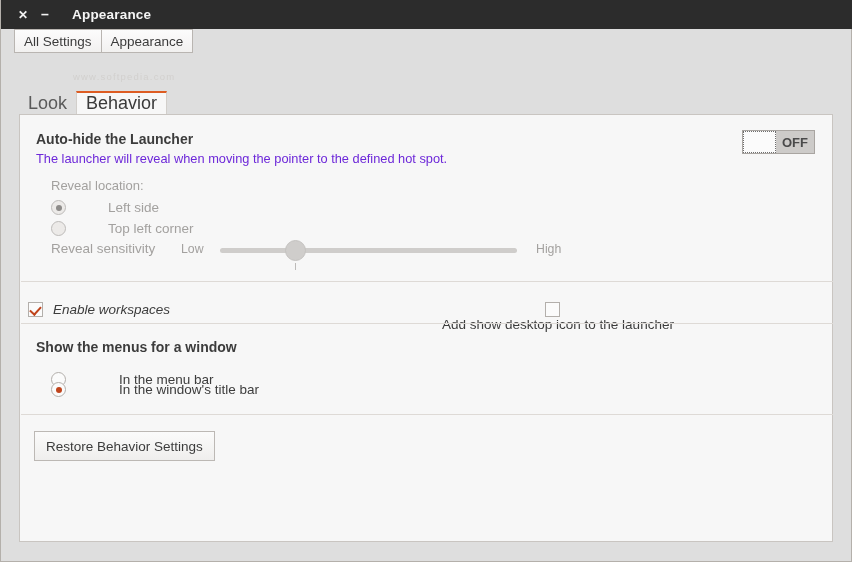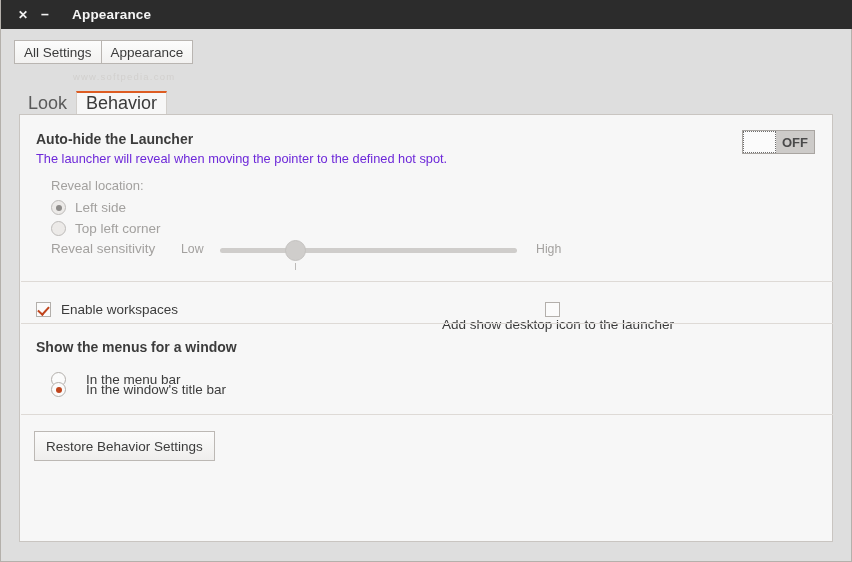--- a/index.html
+++ b/index.html
@@ -36,21 +36,21 @@
   .tb-title{
     color:#f4f4f4;font-size:13.5px;font-weight:bold;
     margin-left:16px;letter-spacing:.2px;
   }
 
   
   .crumbbar{
     position:absolute;left:0;top:29px;width:850px;height:34px;
   }
   .crumbs{
-    position:absolute;left:13px;top:11px;
+    position:absolute;left:13px;top:0;
     display:flex;
   }
   .crumb{
     height:24px;box-sizing:border-box;
     padding:0 9px;
     display:flex;align-items:center;
     font-size:13.5px;color:#3b3b3b;
     background:linear-gradient(#fcfcfc,#f2f1f0);
     border:1px solid #b9b5b1;
     cursor:default;
@@ -136,20 +136,21 @@
   }
 
   
   .rv-label{
     position:absolute;left:31px;top:63px;
     font-size:13px;color:#a3a19f;
   }
   .radio-row{
     position:absolute;display:flex;
     cursor:default;
+    gap:33px;
   }
   .radio{
     width:15px;height:15px;border-radius:50%;
     border:1px solid #bdbbb9;
     background:#eceae8;
     box-sizing:border-box;
     display:flex;align-items:center;justify-content:center;
     flex:0 0 auto;
   }
   .radio .dot{
@@ -303,21 +304,21 @@
         <div class="sl-low">Low</div>
         <div class="sl-track"></div>
         <div class="sl-handle"></div>
         <div class="sl-tick"></div>
         <div class="sl-high">High</div>
       </div>
     </div>
 
     <div class="sep" style="top:166px;"></div>
 
-    <div class="cb-row" style="left:16px;top:187px;">
+    <div class="cb-row" style="left:8px;top:187px;font-style:italic;">
       <span class="cbox checked"></span>
       <span class="txt">Enable workspaces</span>
     </div>
 
     <div class="cb-row" style="left:412px;top:187px;flex-direction:column;">
       <span class="cbox"></span>
       <span class="txt">Add show desktop icon to the launcher</span>
     </div>
 
     <div class="sep" style="top:208px;"></div>

